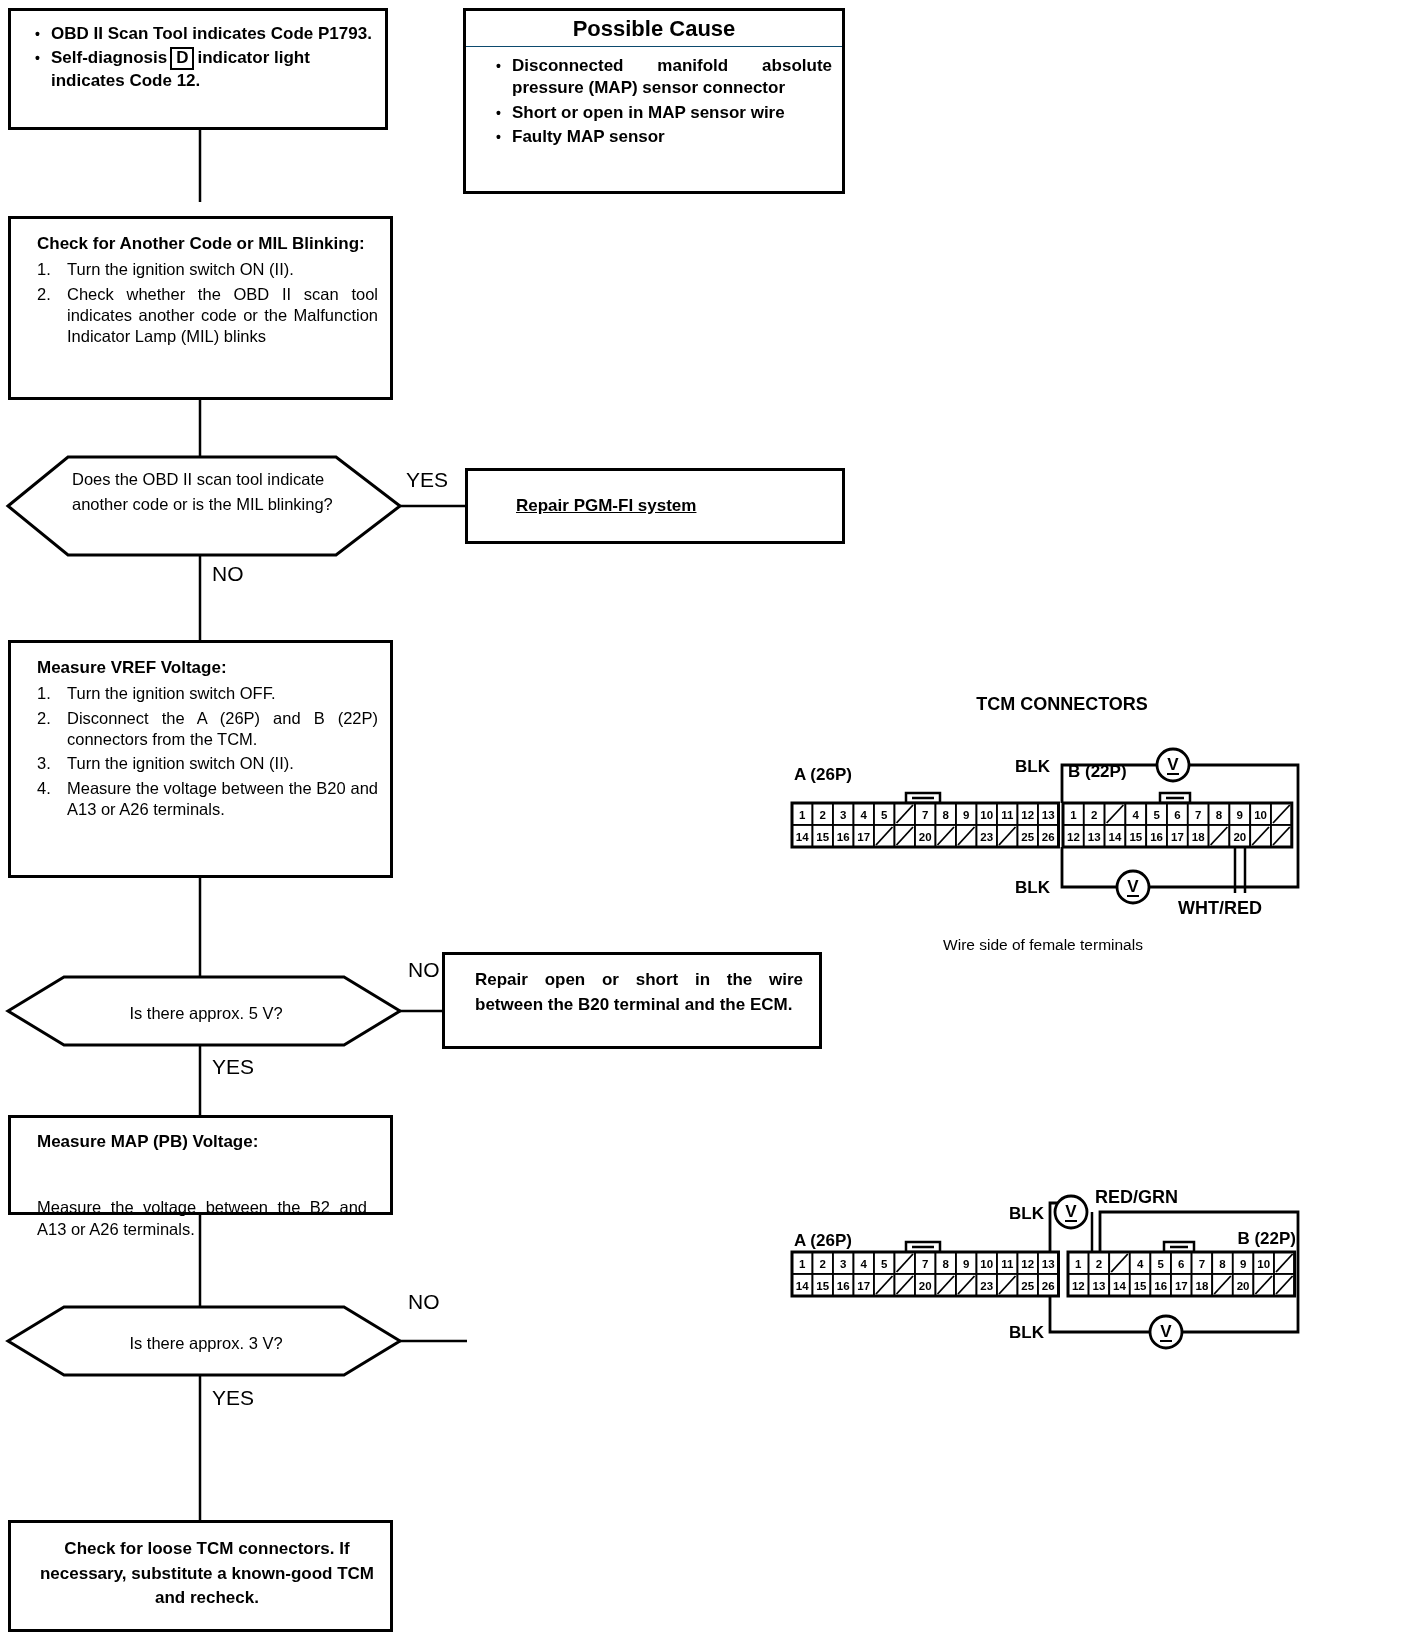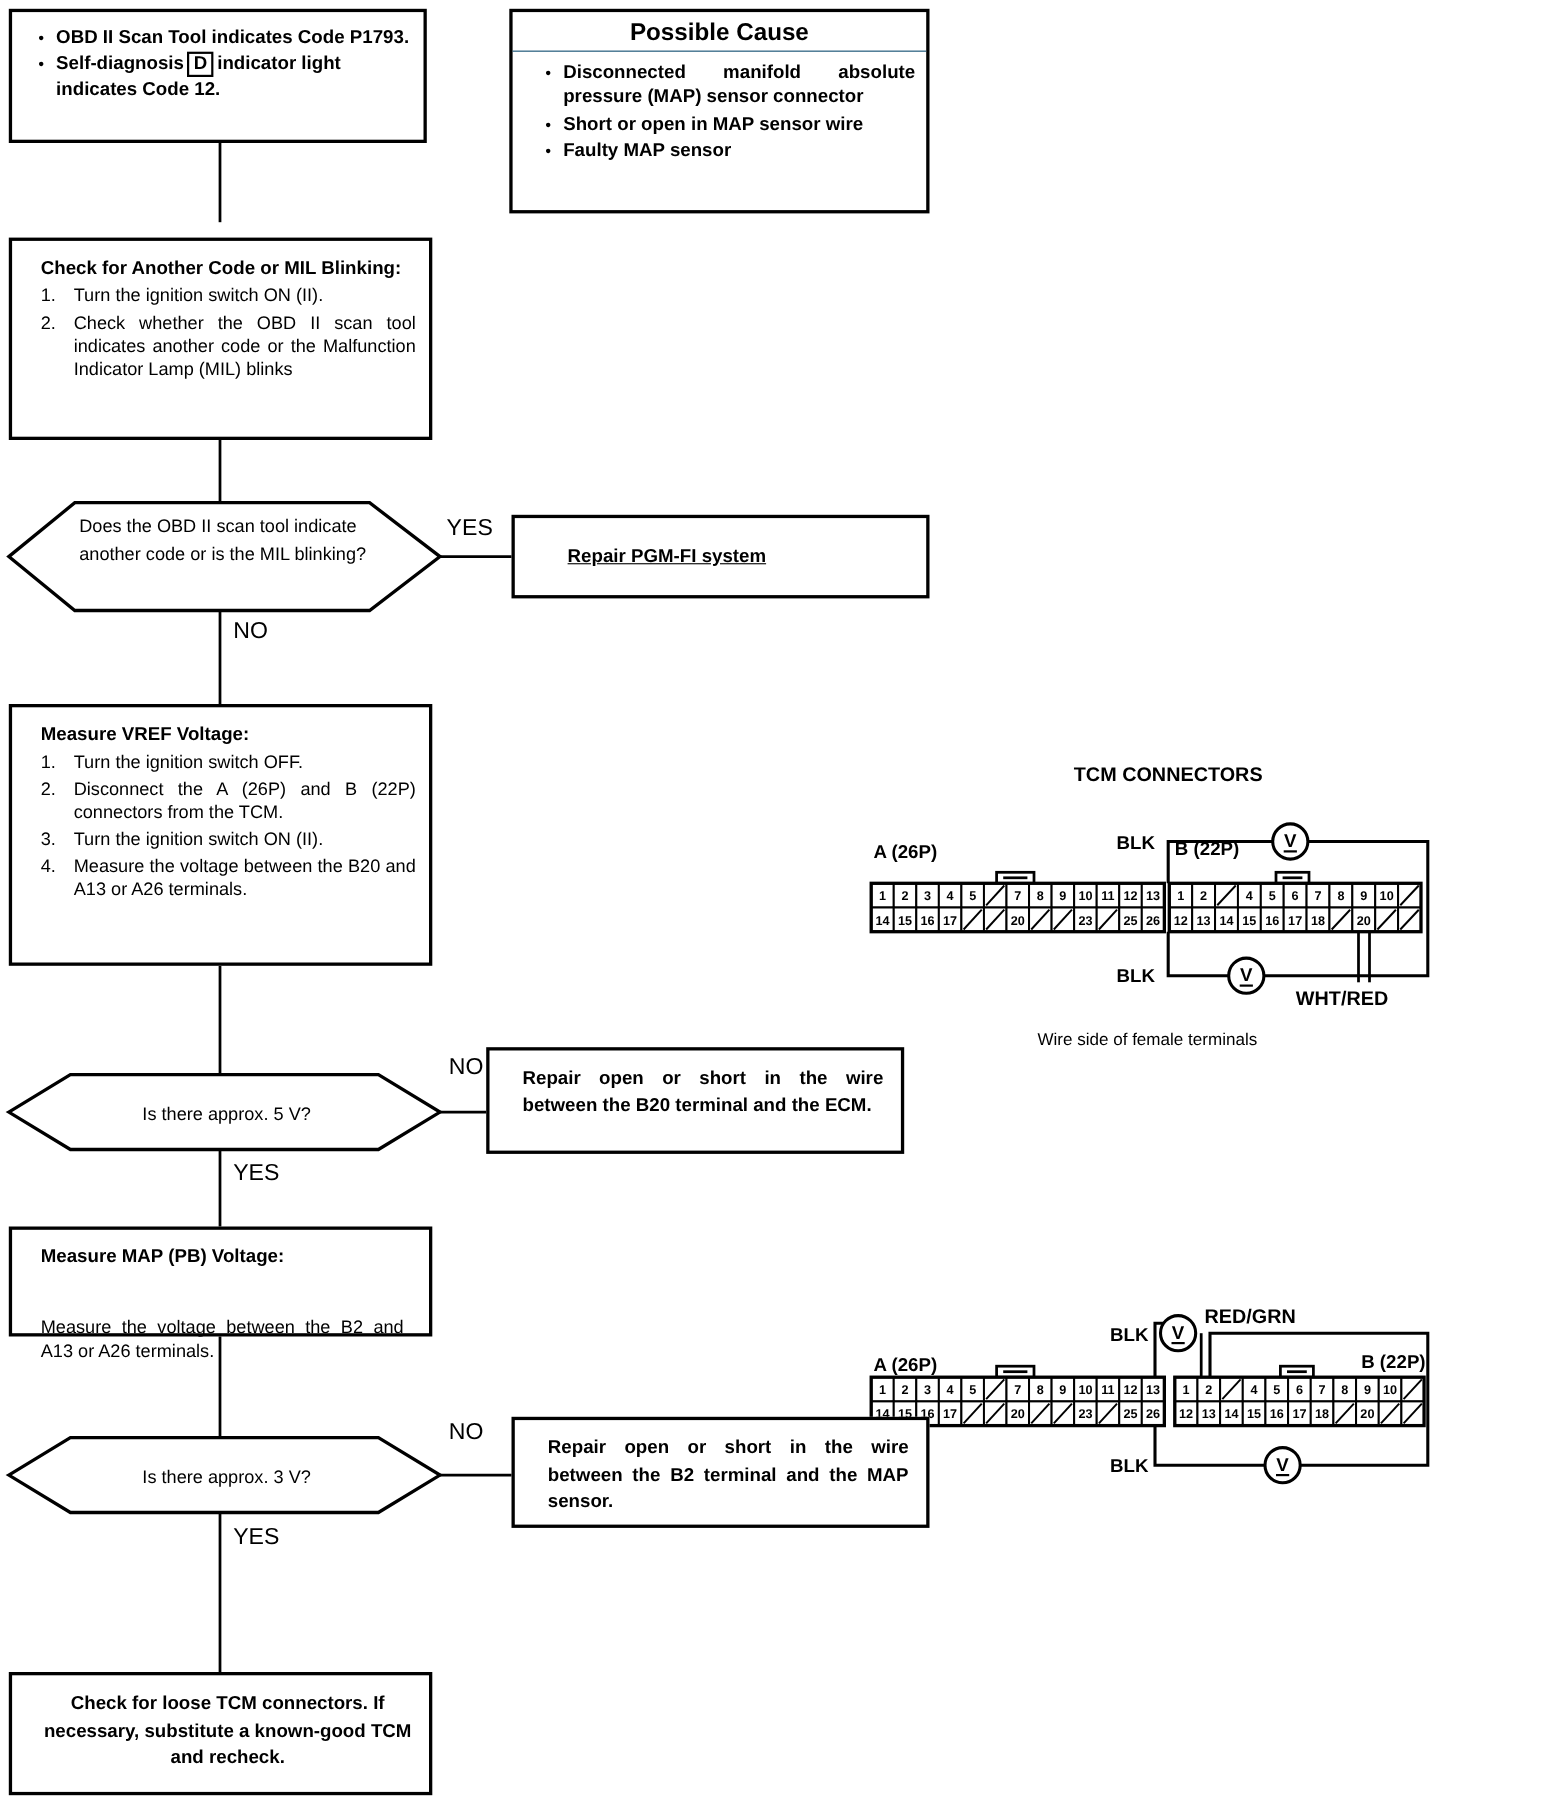--- a/index.html
+++ b/index.html
@@ -379,21 +379,18 @@
 
   <div class="box" style="left:8px;top:1115px;width:385px;height:100px;padding:13px 14px 0 26px;">
     <div class="box-title">Measure MAP (PB) Voltage:</div>
     <div style="font-size:16.5px;line-height:1.3;text-align:justify;width:330px;margin-top:44px;">Measure the voltage between the B2 and A13 or A26 terminals.</div>
   </div>
 
   <div class="hex-text" style="left:68px;top:1331px;width:276px;text-align:center;">Is there approx. 3 V?</div>
   <div class="flow-label" style="left:408px;top:1290px;">NO</div>
   <div class="flow-label" style="left:212px;top:1386px;">YES</div>
 
-  <div class="box" style="left:465px;top:1288px;width:380px;height:101px;padding:13px 16px 0 30px;">
-    <div class="repair-text">Repair open or short in the wire between the B2 terminal and the MAP sensor.</div>
-  </div>
 
   <div class="box" style="left:8px;top:1520px;width:385px;height:112px;padding:14px 14px 0 26px;">
     <div class="repair-text" style="width:340px;text-align:center;">Check for loose TCM connectors. If necessary, substitute a known-good TCM and recheck.</div>
   </div>
 
 </div>
 
 </body></html>

